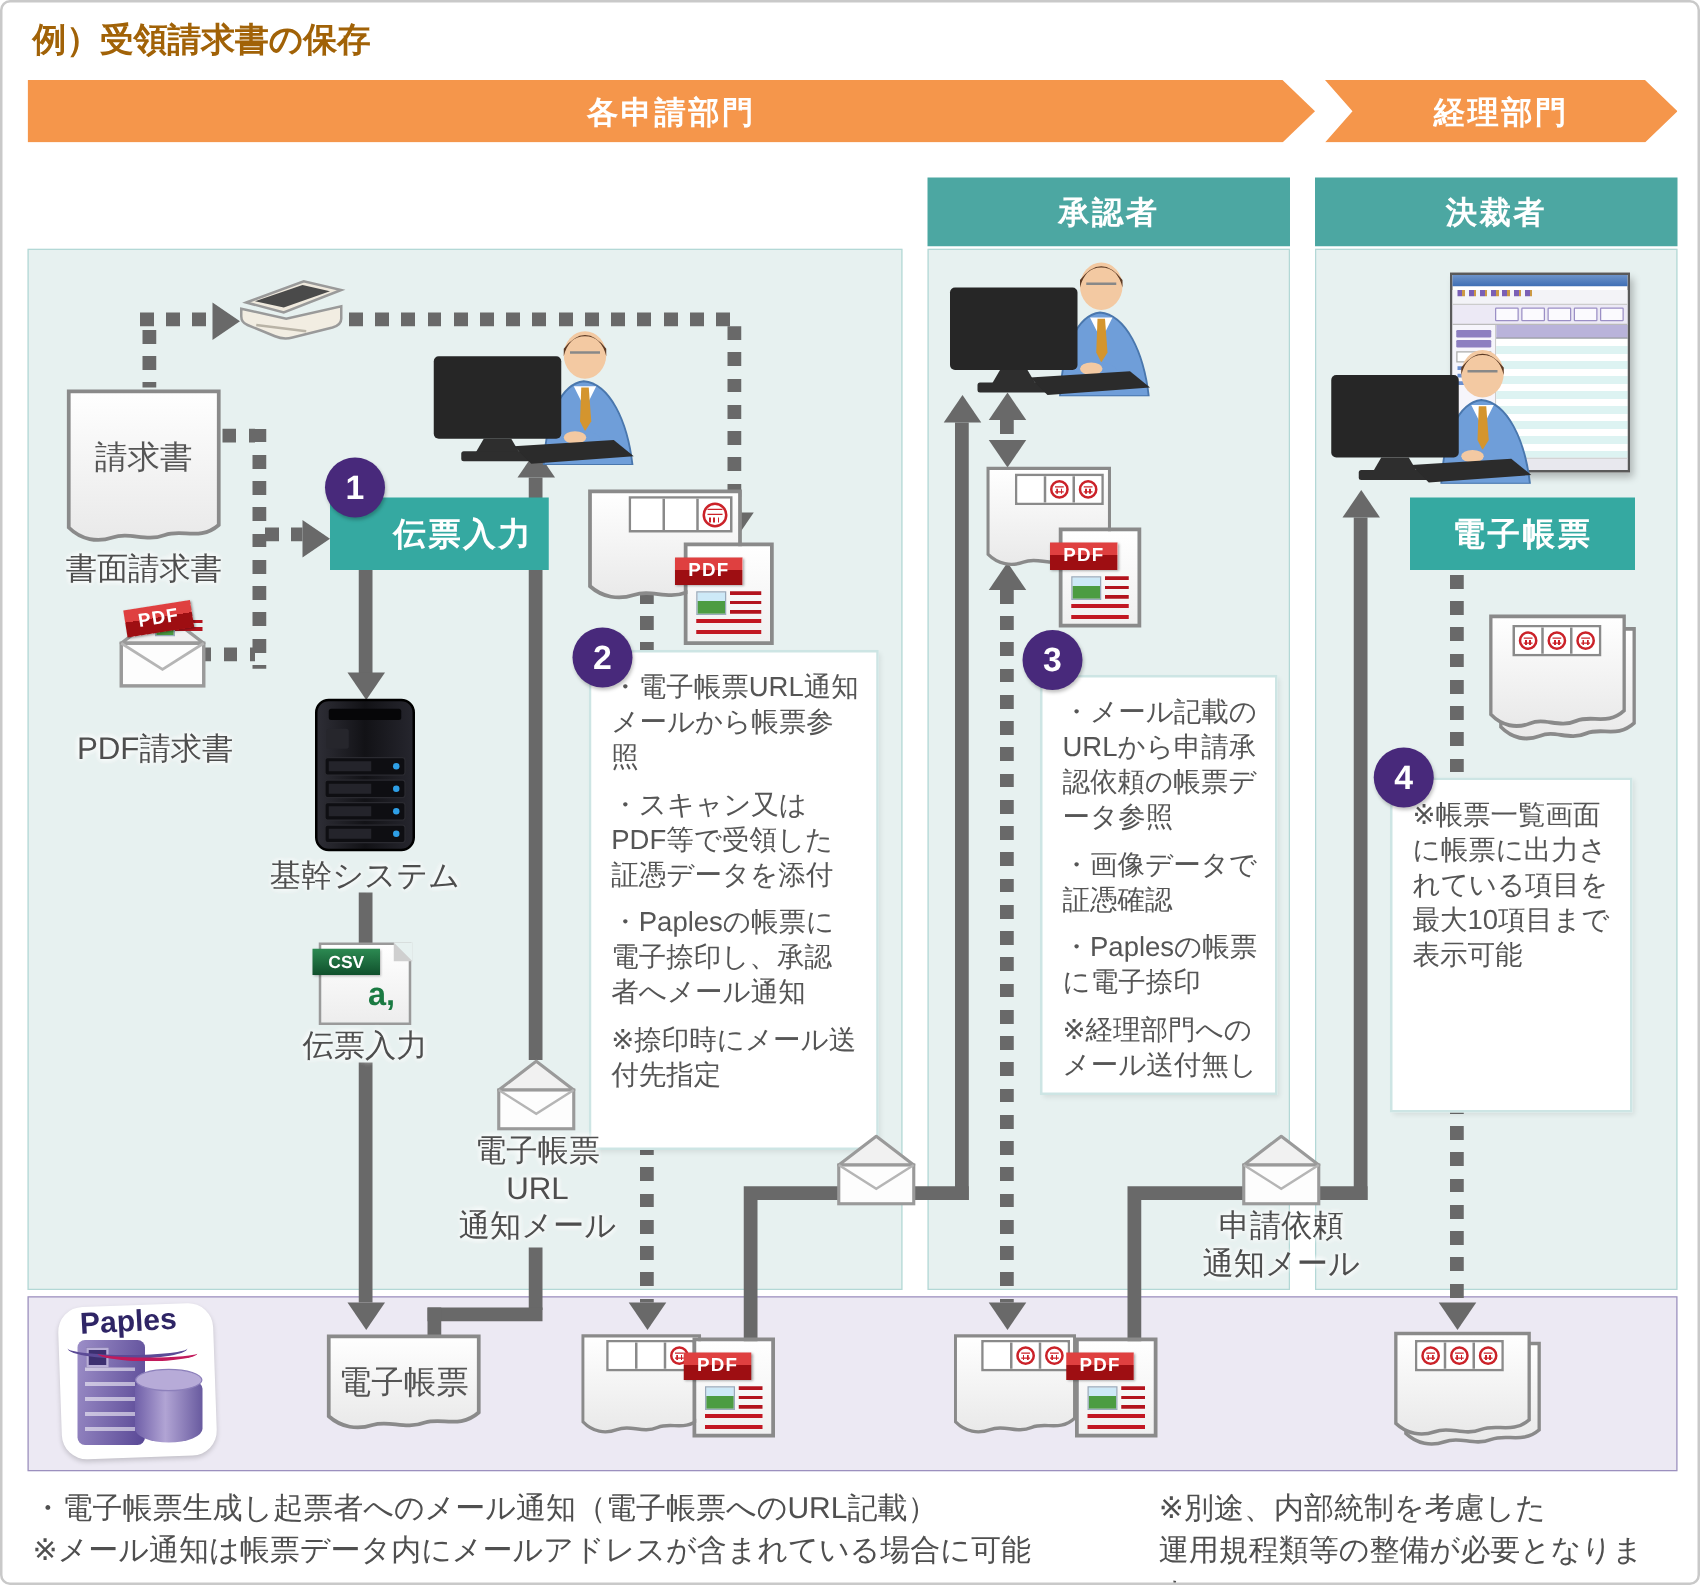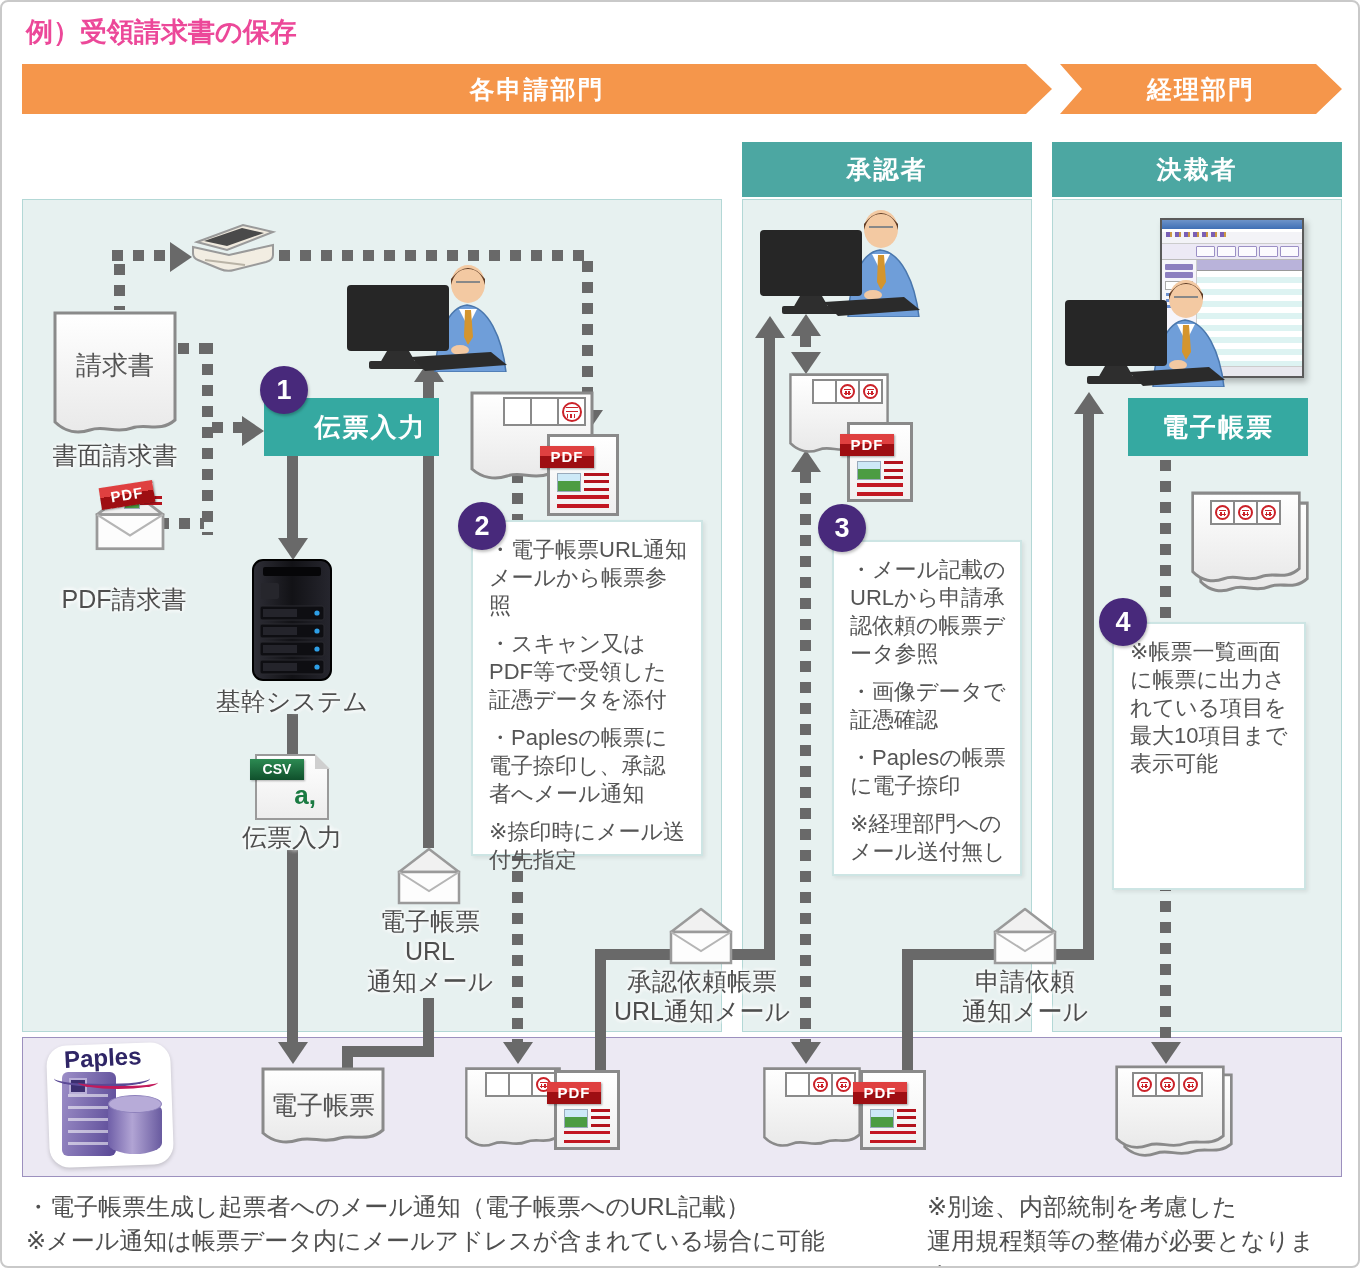--- a/index.html
+++ b/index.html
@@ -1,19 +1,19 @@
 <!DOCTYPE html>
 <html><head>
 <meta charset="utf-8">
 <style>
   html,body{margin:0;padding:0;background:#fff;}
   .stage{position:relative;width:1356px;height:1264px;border:2px solid #c9c9c9;border-radius:8px;
          background:#fff;overflow:hidden;font-family:"Liberation Sans","DejaVu Sans",sans-serif;}
   .abs{position:absolute;}
-  .title{left:24px;top:12px;font-size:27px;font-weight:bold;color:#ec4899;}
+  .title{left:24px;top:12px;font-size:27px;font-weight:bold;color:#a16207;}
   
   .seg{top:62px;height:50px;background:#F5964B;display:flex;align-items:center;justify-content:center;}
   .seg1{left:20px;width:1030px;clip-path:polygon(0 0,calc(100% - 26px) 0,100% 50%,calc(100% - 26px) 100%,0 100%);}
   .seg2{left:1058px;width:282px;clip-path:polygon(0 0,calc(100% - 26px) 0,100% 50%,calc(100% - 26px) 100%,0 100%,22px 50%);}
   .seg-label{color:#fff;font-weight:bold;font-size:25px;letter-spacing:2px;}
   
   .colhead{top:140px;height:55px;background:#4CA7A2;color:#fff;font-weight:bold;font-size:25px;
            display:flex;align-items:center;justify-content:center;letter-spacing:2px;}
   .panel{top:197px;height:833px;background:#E7F1F0;border:1px solid #b3d8d6;box-sizing:border-box;}
   .band{left:20px;top:1035px;width:1320px;height:140px;background:#ECE9F3;border:1px solid #9C90BE;box-sizing:border-box;}
@@ -280,21 +280,21 @@
         </div>
     </div>
   </div>
   <div class="abs pdfdoc" style="left:545px;top:432px;width:72px;height:82px;">
     <div class="pdf-tag">PDF</div>
     <div class="pdf-thumb"></div>
     <div class="pdf-lines"></div>
     <div class="pdf-lines2"></div>
   </div>
 
-  <div class="abs stepbox" style="left:469px;top:518px;width:232px;height:336px;">
+  <div class="abs stepbox" style="left:469px;top:518px;width:232px;height:400px;">
       <div class="li">・電子帳票URL通知メールから帳票参照</div>
       <div class="li">・スキャン又はPDF等で受領した証憑データを添付</div>
       <div class="li">・Paplesの帳票に電子捺印し、承認者へメール通知</div>
       <div class="li">※捺印時にメール送付先指定</div>
     </div>
   <div class="abs stepc" style="left:456px;top:500px;">2</div>
 
   <div class="abs" style="left:394px;top:844px;width:66px;height:60px;z-index:6;">
     <svg viewBox="0 0 66 60" width="66" height="60">
       <polygon points="3,26 33,3 63,26" fill="#f1f1f1" stroke="#9a9a9a" stroke-width="2.5" stroke-linejoin="round"></polygon>
@@ -382,22 +382,20 @@
     </div>
   </div>
 
   <div class="abs" style="left:666px;top:904px;width:66px;height:60px;z-index:6;">
     <svg viewBox="0 0 66 60" width="66" height="60">
       <polygon points="3,26 33,3 63,26" fill="#f1f1f1" stroke="#9a9a9a" stroke-width="2.5" stroke-linejoin="round"></polygon>
       <rect x="3" y="26" width="60" height="31" fill="#fdfdfd" stroke="#9a9a9a" stroke-width="2.5"></rect>
       <path d="M3,26 L33,45 L63,26" fill="none" stroke="#b5b5b5" stroke-width="2"></path>
     </svg>
   </div>
-  <div class="abs lbl" style="left:590px;top:964px;width:220px;">承認依頼帳票
-URL通知メール</div>
 
   <div class="abs" style="left:990px;top:904px;width:66px;height:60px;z-index:6;">
     <svg viewBox="0 0 66 60" width="66" height="60">
       <polygon points="3,26 33,3 63,26" fill="#f1f1f1" stroke="#9a9a9a" stroke-width="2.5" stroke-linejoin="round"></polygon>
       <rect x="3" y="26" width="60" height="31" fill="#fdfdfd" stroke="#9a9a9a" stroke-width="2.5"></rect>
       <path d="M3,26 L33,45 L63,26" fill="none" stroke="#b5b5b5" stroke-width="2"></path>
     </svg>
   </div>
   <div class="abs lbl" style="left:928px;top:964px;width:190px;">申請依頼
 通知メール</div>

